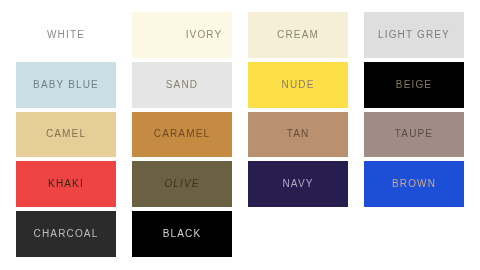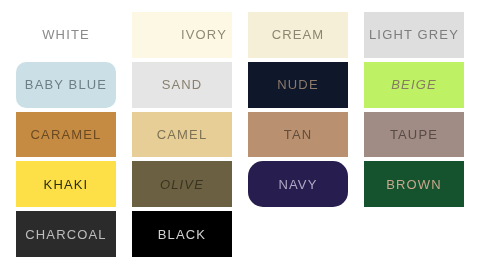--- a/index.html
+++ b/index.html
@@ -31,21 +31,21 @@
   .swatch {
     position: relative;
     display: flex;
     align-items: center;
     justify-content: center;
     box-sizing: border-box;
     overflow: hidden;
   }
 
   .swatch-label {
-    font-size: 13px;
+    font-size: 10px;
     letter-spacing: 1.15px;
     text-transform: uppercase;
     text-align: right;
     line-height: 1;
     white-space: nowrap;
     font-weight: 400;
     user-select: none;
   }
 </style>
 </head>
@@ -57,54 +57,54 @@
     </div>
     <div class="swatch" style="background: rgb(253, 248, 227);">
       <span class="swatch-label" style="color: rgb(143, 138, 119); padding-left: 44px;">IVORY</span>
     </div>
     <div class="swatch" style="background: rgb(246, 239, 215);">
       <span class="swatch-label" style="color: rgb(139, 133, 113);">CREAM</span>
     </div>
     <div class="swatch" style="background: rgb(222, 222, 222);">
       <span class="swatch-label" style="color: rgb(125, 125, 125);">LIGHT GREY</span>
     </div>
-    <div class="swatch" style="background: rgb(203, 224, 230); border-radius: 10px;">
+    <div class="swatch" style="background: rgb(203, 224, 230);">
       <span class="swatch-label" style="color: rgb(110, 126, 134);">BABY BLUE</span>
     </div>
     <div class="swatch" style="background: #e5e5e5;">
       <span class="swatch-label" style="color: rgb(136, 128, 111);">SAND</span>
     </div>
-    <div class="swatch" style="background: #0f172a;">
+    <div class="swatch" style="background: #fde047;">
       <span class="swatch-label" style="color: rgb(140, 122, 107);">NUDE</span>
     </div>
-    <div class="swatch" style="background: #bef264; font-style: italic;">
+    <div class="swatch" style="background: #000000;">
       <span class="swatch-label" style="color: rgb(134, 124, 98);">BEIGE</span>
+    </div>
+    <div class="swatch" style="background: rgb(231, 206, 150);">
+      <span class="swatch-label" style="color: rgb(126, 114, 85);">CAMEL</span>
     </div>
     <div class="swatch" style="background: rgb(198, 139, 66);">
       <span class="swatch-label" style="color: rgb(106, 74, 34);">CARAMEL</span>
-    </div>
-    <div class="swatch" style="background: rgb(231, 206, 150);">
-      <span class="swatch-label" style="color: rgb(126, 114, 85);">CAMEL</span>
     </div>
     <div class="swatch" style="background: rgb(185, 145, 113);">
       <span class="swatch-label" style="color: rgb(99, 76, 57);">TAN</span>
     </div>
     <div class="swatch" style="background: rgb(160, 140, 132);">
       <span class="swatch-label" style="color: rgb(88, 75, 70);">TAUPE</span>
     </div>
-    <div class="swatch" style="background: #fde047;">
+    <div class="swatch" style="background: #ef4444;">
       <span class="swatch-label" style="color: rgb(44, 46, 23);">KHAKI</span>
     </div>
     <div class="swatch" style="background: rgb(107, 97, 66);">
       <span class="swatch-label" style="color: rgb(57, 51, 33); font-style: italic;">OLIVE</span>
     </div>
-    <div class="swatch" style="background: rgb(39, 30, 79); border-radius: 15px;">
+    <div class="swatch" style="background: rgb(39, 30, 79);">
       <span class="swatch-label" style="color: rgb(176, 169, 196);">NAVY</span>
     </div>
-    <div class="swatch" style="background: #14532d;">
+    <div class="swatch" style="background: #1d4ed8;">
       <span class="swatch-label" style="color: rgb(201, 168, 142);">BROWN</span>
     </div>
     <div class="swatch" style="background: rgb(43, 43, 43);">
       <span class="swatch-label" style="color: rgb(189, 189, 189);">CHARCOAL</span>
     </div>
     <div class="swatch" style="background: rgb(0, 0, 0);">
       <span class="swatch-label" style="color: rgb(210, 210, 210);">BLACK</span>
     </div>
   </div>
 

